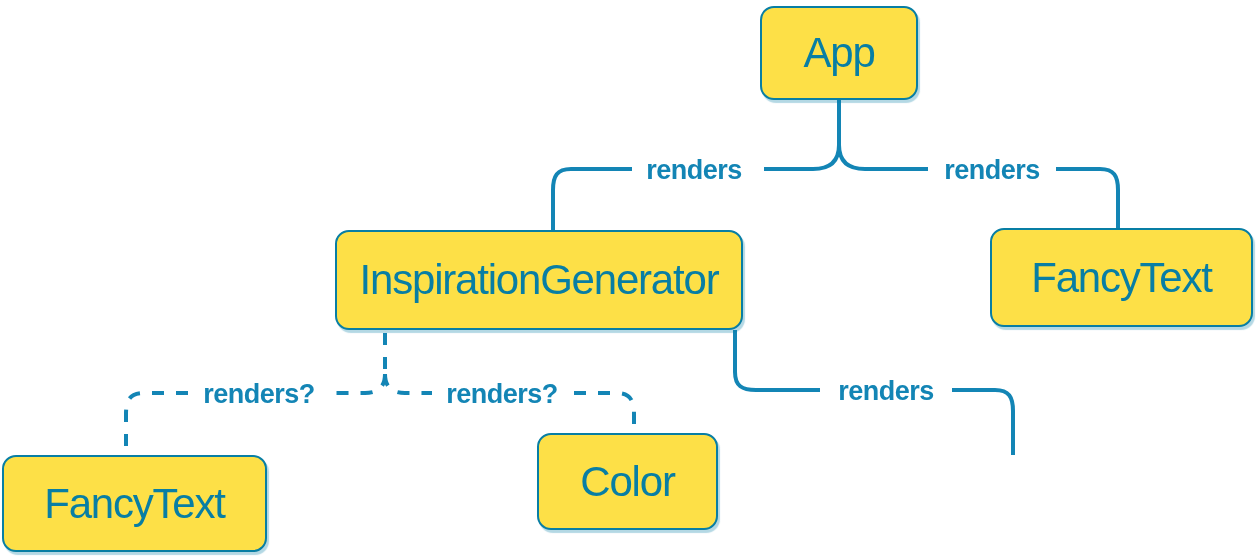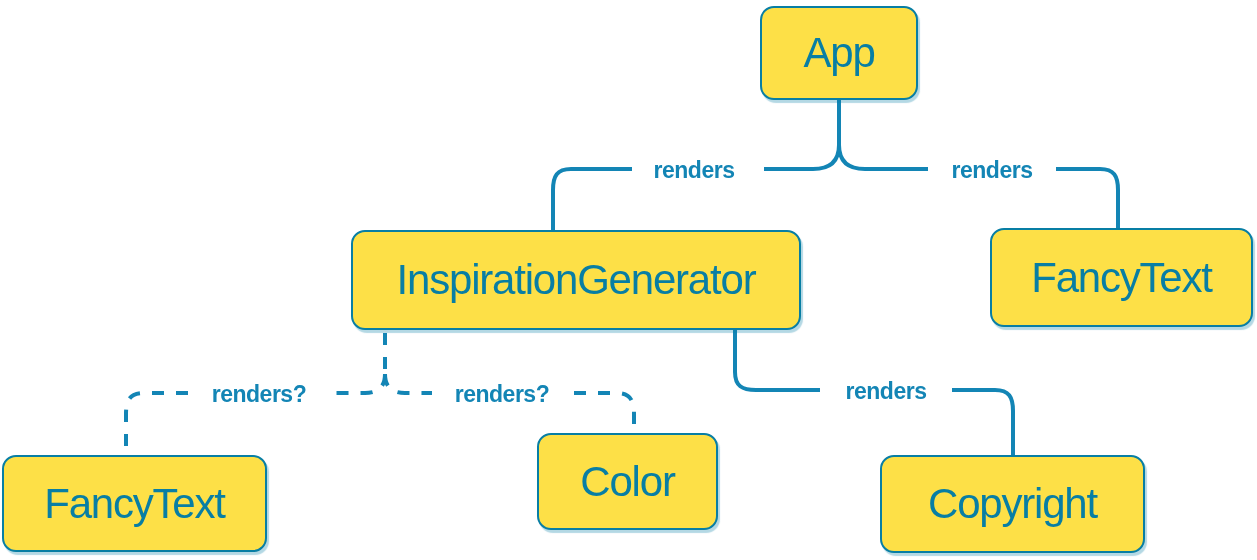--- a/index.html
+++ b/index.html
@@ -41,30 +41,30 @@
     align-items: center;
     justify-content: center;
     color: var(--accent, #087ea4);
     font-size: 42px;
     font-weight: 500;
     letter-spacing: -1.2px;
     white-space: nowrap;
     box-sizing: border-box;
   }
   .node-app        { left: 760px; top: 6px;   width: 158px; height: 94px; }
-  .node-ig         { left: 335px; top: 230px; width: 450px; height: 100px; margin-left: 16px; }
+  .node-ig         { left: 335px; top: 230px; width: 408px; height: 100px; }
   .node-ft-top     { left: 990px; top: 228px; width: 263px; height: 99px; }
   .node-ft-bottom  { left: 2px;   top: 455px; width: 265px; height: 97px; }
   .node-color      { left: 537px; top: 433px; width: 181px; height: 97px; }
   .node-copyright  { left: 880px; top: 455px; width: 265px; height: 98px; }
   .edge-label {
     position: absolute;
     transform: translate(-50%, -50%);
     color: var(--line, #1385b5);
-    font-size: 23px;
+    font-size: 27px;
     font-weight: 700;
     letter-spacing: -0.5px;
     white-space: nowrap;
   }
   .lbl-renders-left      { left: 694px;  top: 170px; }
   .lbl-renders-right     { left: 992px;  top: 170px; }
   .lbl-renders-copyright { left: 886px;  top: 391px; }
   .lbl-renders-q-left    { left: 259px;  top: 394px; }
   .lbl-renders-q-right   { left: 502px;  top: 394px; }
 </style>
@@ -108,23 +108,20 @@
   </div>
 
   <div class="node node-ft-bottom">
     <span>FancyText</span>
   </div>
 
   <div class="node node-color">
     <span>Color</span>
   </div>
 
-  <div class="node node-copyright">
-    <span>Copyright</span>
-  </div>
 
   <span class="edge-label lbl-renders-left">renders</span>
 
   <span class="edge-label lbl-renders-right">renders</span>
 
   <span class="edge-label lbl-renders-copyright">renders</span>
 
   <span class="edge-label lbl-renders-q-left">renders?</span>
 
   <span class="edge-label lbl-renders-q-right">renders?</span>

